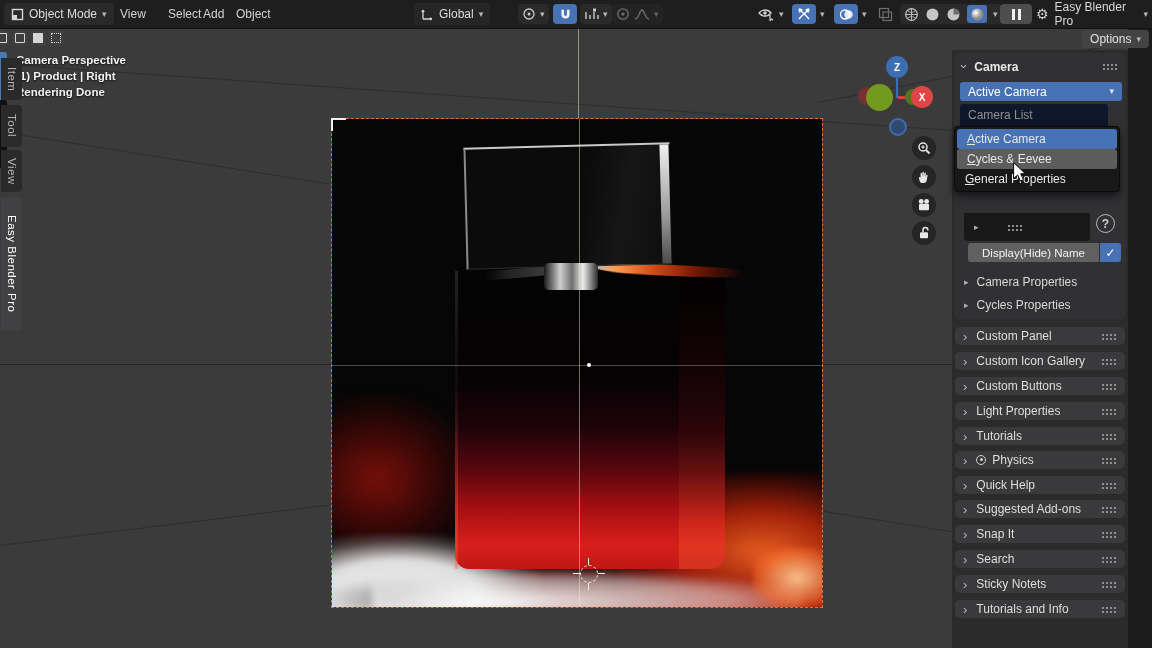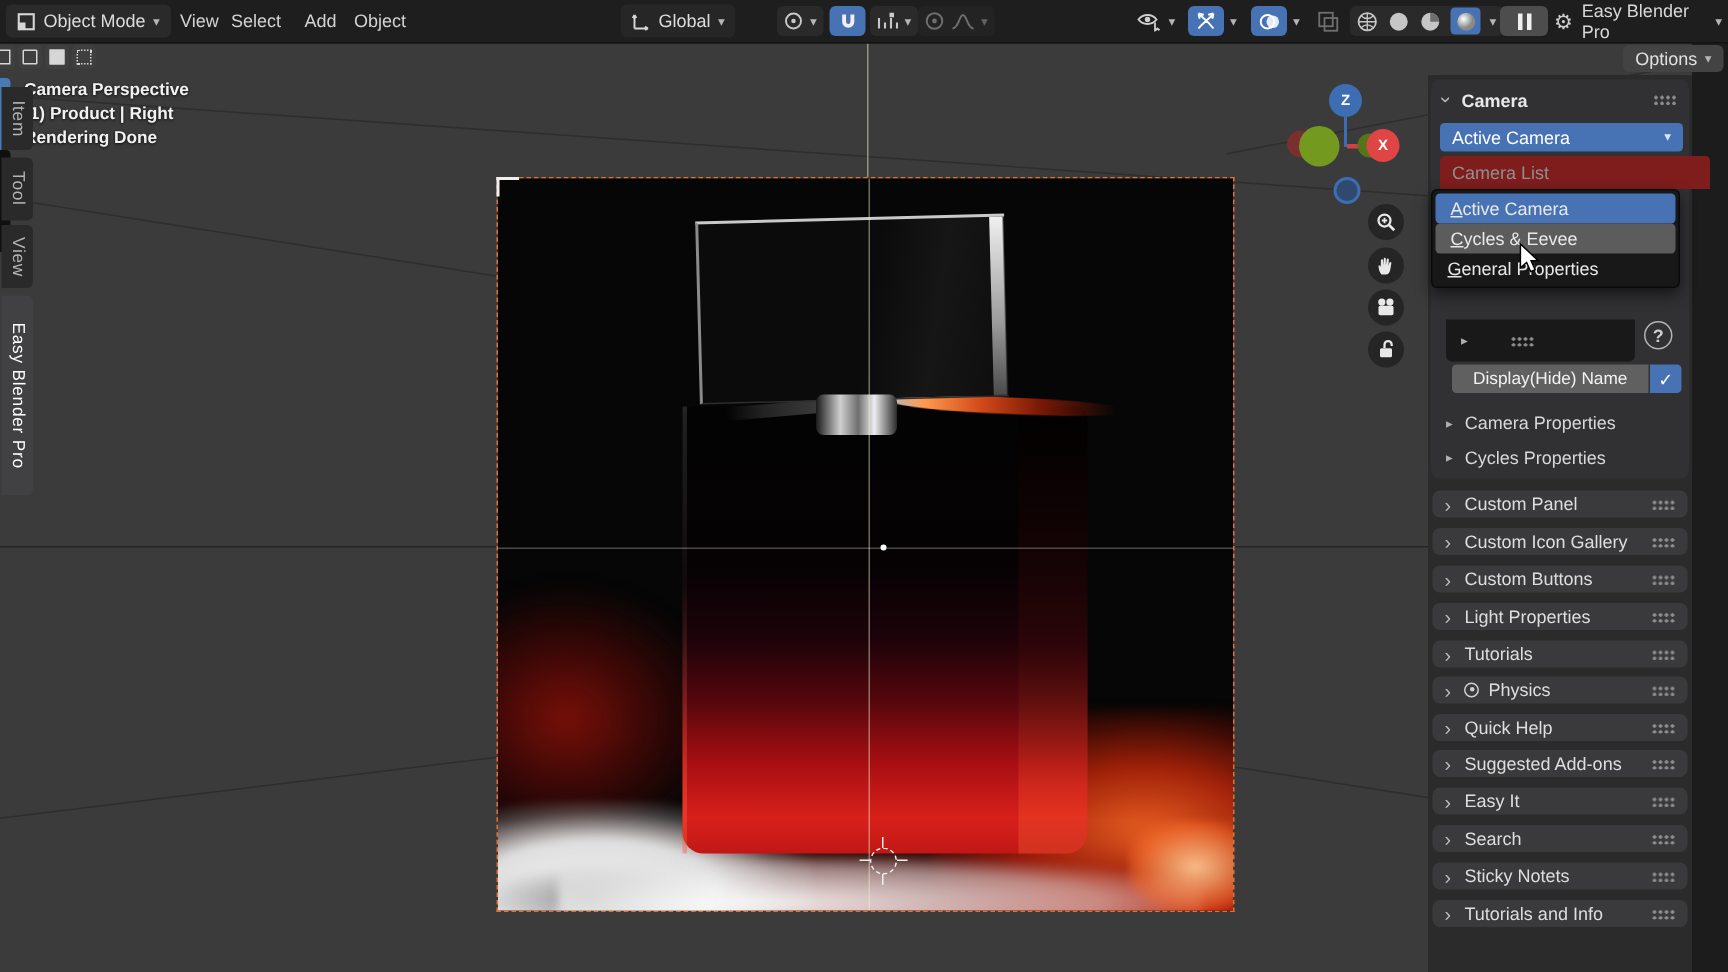--- a/index.html
+++ b/index.html
@@ -76,21 +76,21 @@
   
   #sidebar{position:absolute;left:952px;top:50px;width:176px;height:598px;background:#2b2b2b;z-index:35}
   #tabstrip{position:absolute;left:1128px;top:28px;width:24px;height:620px;background:#1c1c1c;z-index:34}
   .vtab{position:absolute;left:1px;width:21px;background:#2a2a2a;border-radius:0 4px 4px 0;color:#b5b5b5;
         display:flex;align-items:center;justify-content:center;writing-mode:vertical-rl;font-size:11.5px;letter-spacing:.5px;z-index:34}
   .vtab.active{background:#414144;color:#fff}
   #campanel{position:absolute;left:2px;top:3px;width:172px;height:266px;background:#313134;border-radius:6px}
   .grip{width:16px;height:7px;background-image:radial-gradient(circle,#8f8f8f 1px,transparent 1.3px);background-size:4px 4px}
   .rot90{display:inline-block;transform:rotate(90deg)}
   #activecam{position:absolute;left:6px;top:29px;width:162px;height:19px;background:#4772b3;border-radius:3px;color:#fff;display:flex;align-items:center;padding:0 8px;box-sizing:border-box}
-  #camlist{position:absolute;left:6px;top:51px;width:180px;height:22px;background:#7f1d1d;border-radius:3px 3px 0 0;color:#8f8f8f;display:flex;align-items:center;padding:0 8px;box-sizing:border-box}
+  #camlist{position:absolute;left:6px;top:51px;width:148px;height:22px;background:#0f172a;border-radius:3px 3px 0 0;color:#8f8f8f;display:flex;align-items:center;padding:0 8px;box-sizing:border-box}
   #ddmenu{position:absolute;left:954px;top:126px;width:164px;background:#181818;border:1px solid #0a0a0a;border-radius:4px;box-shadow:0 4px 10px rgba(0,0,0,.6);z-index:38;padding:2px 0}
   .mi{height:20px;display:flex;align-items:center;padding:0 10px;color:#e8e8e8}
   .mi .lbl{display:block}
   .mi .lbl::first-letter{text-decoration:underline}
   .mi.sel{background:#4772b3;border-radius:3px;margin:0 2px}
   .mi.hov{background:#5c5c5c;border-radius:3px;margin:0 2px}
   #lowerbox{position:absolute;left:10px;top:160px;width:126px;height:28px;background:#191919;border-radius:0 0 4px 4px;display:flex;align-items:center;gap:28px;padding:0 10px;box-sizing:border-box}
   #helpbtn{position:absolute;left:142px;top:161px;width:19px;height:19px;border:1.5px solid #b5b5b5;border-radius:50%;color:#d0d0d0;font-weight:bold;display:flex;align-items:center;justify-content:center;box-sizing:border-box}
   #dispbtn{position:absolute;left:14px;top:190px;width:131px;height:19px;background:#606060;border-radius:3px 0 0 3px;color:#f2f2f2;font-size:11.5px;display:flex;align-items:center;justify-content:center}
   #dispchk{position:absolute;left:146px;top:190px;width:21px;height:19px;background:#4772b3;border-radius:0 3px 3px 0;color:#fff;display:flex;align-items:center;justify-content:center}
@@ -112,21 +112,21 @@
   <div id="header">
     <div class="hbtn" style="left:4px">
       <svg class="ic" width="13" height="13" viewBox="0 0 13 13">
           <rect x="1.5" y="1.5" width="10" height="10" fill="none" stroke="#d6d6d6" stroke-width="1.4"></rect>
           <rect x="1.5" y="7" width="4.5" height="4.5" fill="#d6d6d6"></rect>
         </svg>
       <span>Object Mode</span>
       <span class="chev">▾</span>
     </div>
     <span class="menu-word" style="left:120px">View</span>
-    <span class="menu-word" style="left:154px">Select</span>
+    <span class="menu-word" style="left:168px">Select</span>
     <span class="menu-word" style="left:203px">Add</span>
     <span class="menu-word" style="left:236px">Object</span>
 
     <div class="hbtn" style="left:414px;background:#262626">
       <svg class="ic" width="13" height="13" viewBox="0 0 13 13">
           <path d="M2 11 L2 2 M2 11 L11 11 M2 2 L0.8 4 M2 2 L3.2 4 M11 11 L9 9.8 M11 11 L9 12" stroke="#d6d6d6" stroke-width="1.3" fill="none"></path>
         </svg>
       <span>Global</span>
       <span class="chev">▾</span>
     </div>
@@ -407,21 +407,21 @@
         <span>Quick Help</span>
         <span class="grip"></span>
       </div>
     <div class="panelrow" style="top:450px">
         <span class="pch">›</span>
         <span>Suggested Add-ons</span>
         <span class="grip"></span>
       </div>
     <div class="panelrow" style="top:475px">
         <span class="pch">›</span>
-        <span>Easy It</span>
+        <span>Snap It</span>
         <span class="grip"></span>
       </div>
     <div class="panelrow" style="top:500px">
         <span class="pch">›</span>
         <span>Search</span>
         <span class="grip"></span>
       </div>
     <div class="panelrow" style="top:525px">
         <span class="pch">›</span>
         <span>Sticky Notets</span>

